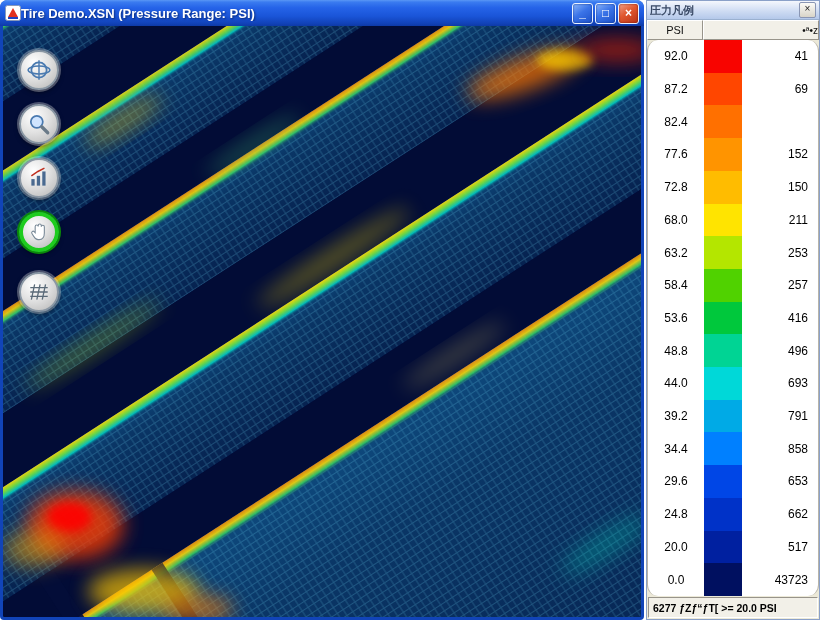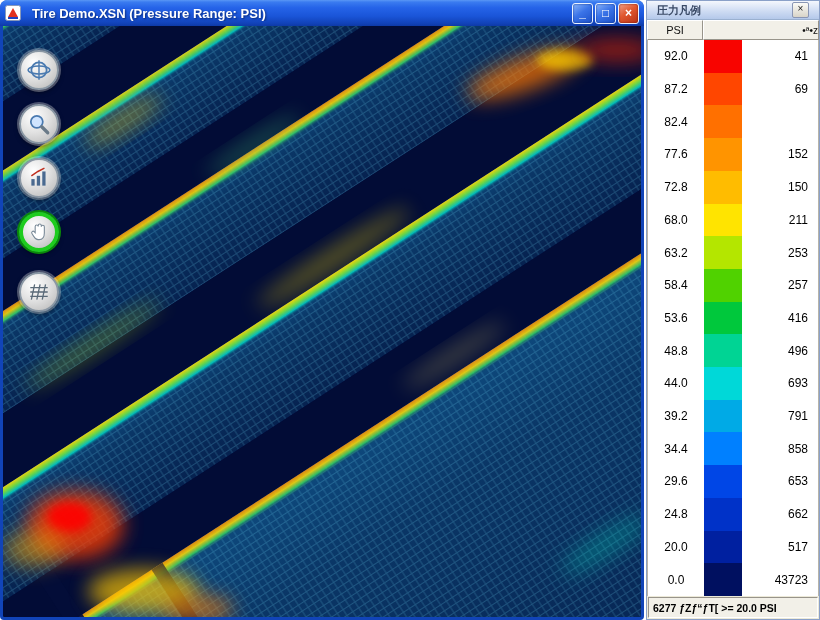--- a/index.html
+++ b/index.html
@@ -11,21 +11,21 @@
 
   
   .main-window {
     position:absolute; left:0; top:0; width:644px; height:620px;
     background:#1144b8; border-radius:8px 8px 4px 4px;
   }
   .titlebar {
     position:absolute; left:0; top:0; right:0; height:26px;
     border-radius:7px 7px 0 0;
     background:linear-gradient(180deg,#5a97f5 0%,#3a7bf0 8%,#2563e8 30%,#1a55d8 62%,#1142b8 90%,#0d3aa6 100%);
-    display:flex; align-items:center; padding:0 5px; box-sizing:border-box; gap:11px;
+    display:flex; align-items:center; padding:0 5px; box-sizing:border-box; gap:0;
   }
   .tb-icon { width:16px; height:16px; flex:0 0 auto; }
   .title-text {
     color:#fff; font-weight:bold; font-size:13px; flex:1;
     white-space:nowrap; overflow:hidden;
     text-shadow:1px 1px 2px #082a78;
   }
   .winbtns { display:flex; gap:2px; }
   .wbtn {
     width:21px; height:21px; border-radius:3px; border:1px solid #eaf2ff;
@@ -57,39 +57,39 @@
   
   .legend-window {
     position:absolute; left:646px; top:0; width:174px; height:620px;
     background:#ece9d8; border:1px solid #8aa0c8; box-sizing:border-box;
     display:flex; flex-direction:column;
   }
   .l-titlebar {
     height:18px; flex:0 0 auto;
     background:linear-gradient(180deg,#f4f7fd 0%,#cfdcf3 55%,#b4c8ea 100%);
     border-bottom:1px solid #9ab0d0;
-    display:flex; align-items:center; padding:0 10px; gap:3px;
+    display:flex; align-items:center; padding:0 3px; gap:3px;
   }
   .l-title { flex:1; font-size:11px; font-weight:bold; color:#3a4a66; white-space:nowrap; overflow:hidden; }
   .l-close {
     width:15px; height:14px; flex:0 0 auto;
     background:linear-gradient(#fbfbf7,#d8d4c8); border:1px solid #8a96b4; border-radius:2px;
     font-size:10px; line-height:12px; text-align:center; color:#222;
   }
   .l-header { display:flex; height:20px; flex:0 0 auto; background:#f0eee6; }
   .l-h-cell {
     border:1px solid; border-color:#ffffff #98948a #98948a #ffffff;
     background:#f2f0e8; font-size:11px; color:#111;
     display:flex; align-items:center; box-sizing:border-box;
   }
   .l-h-unit { width:56px; justify-content:center; }
   .l-h-dist { flex:1; justify-content:flex-end; padding-right:0; font-size:10px; }
   .l-body {
     flex:1; display:flex; flex-direction:column; background:#ffffff;
-    border-left:1px solid #b8b4a8; border-right:1px solid #b8b4a8;
+    border-left:1px solid #b8b4a8; border-right:1px solid #b8b4a8;border-radius:11px;
   }
   .lrow { flex:1; display:flex; align-items:stretch; }
   .lval { width:56px; display:flex; align-items:center; justify-content:center; font-size:12px; color:#000; }
   .lswatch { width:38px; }
   .lcount { flex:1; display:flex; align-items:center; justify-content:flex-end; padding-right:10px; font-size:12px; color:#000; }
   .l-status {
     height:19px; flex:0 0 auto; margin:1px;
     border:1px solid; border-color:#98948a #ffffff #ffffff #98948a;
     background:#f2f0e8; font-size:10.5px; color:#000;
     display:flex; align-items:center; padding:0 4px; white-space:nowrap; overflow:hidden;font-weight:bold;

